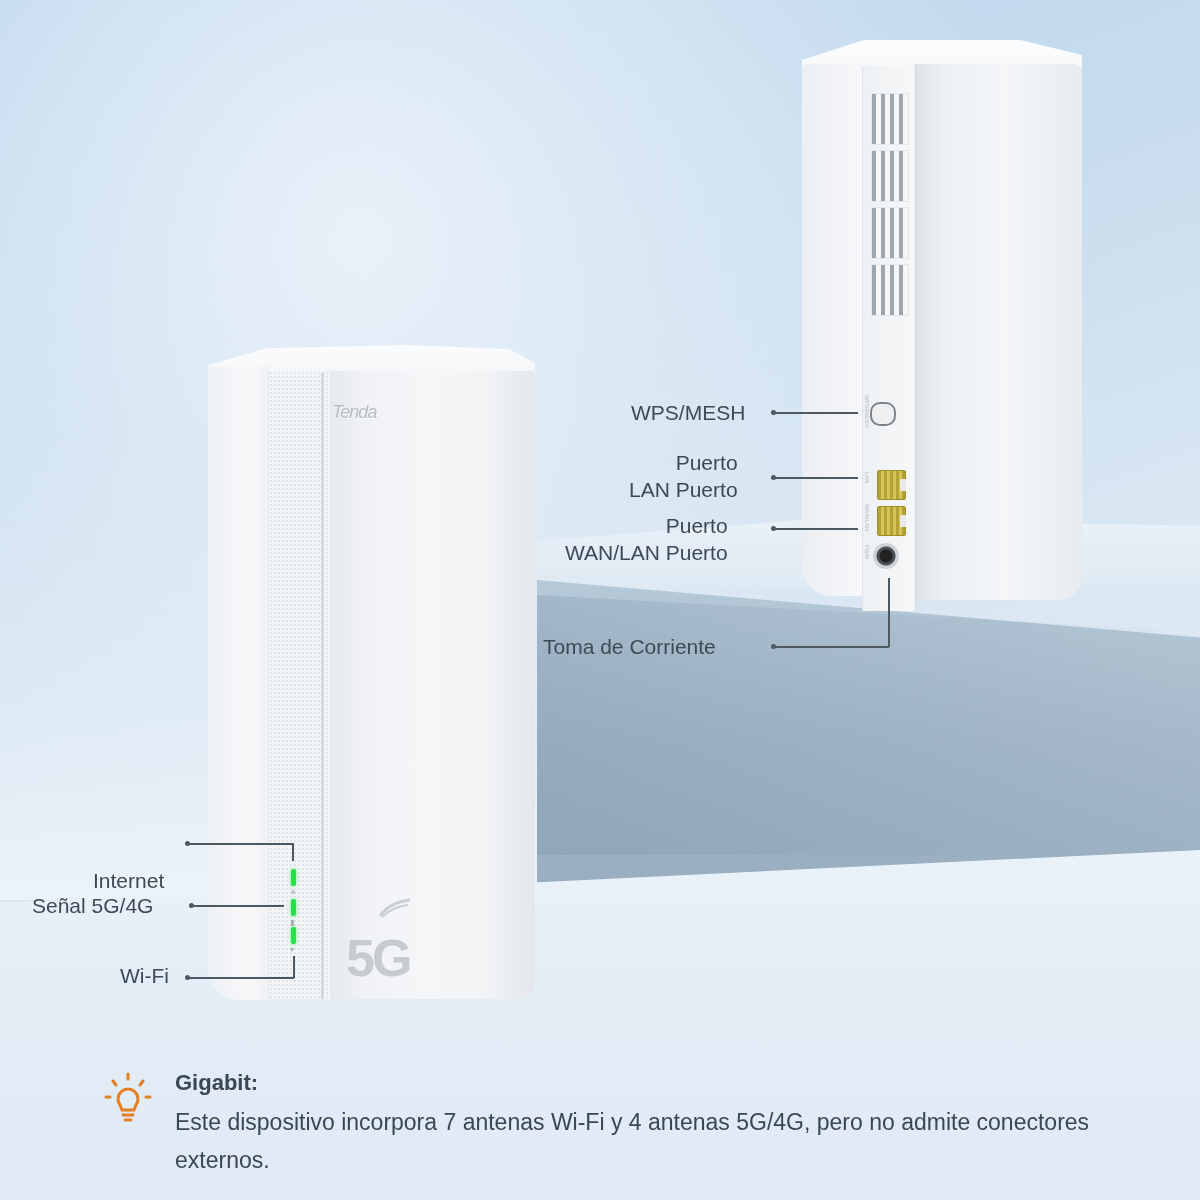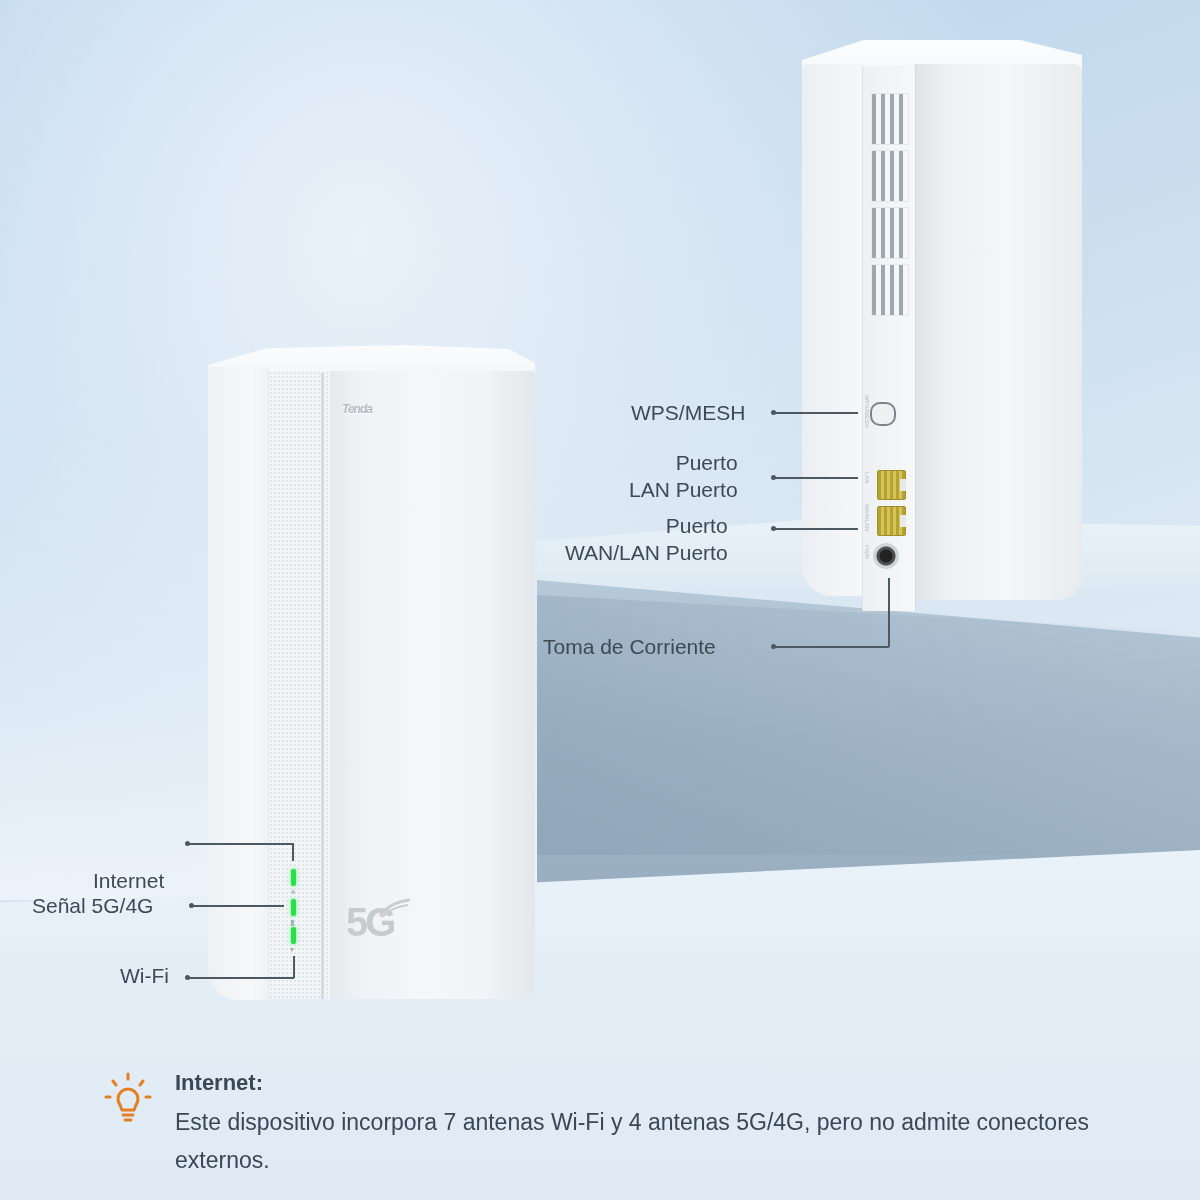--- a/index.html
+++ b/index.html
@@ -63,26 +63,26 @@
   .router-front .body-main {
     position: absolute; left: 122px; top: 26px; width: 205px; height: 628px;
     background: linear-gradient(90deg, #e6e9ed 0%, #f0f2f5 15%, #f5f6f8 45%, #f2f4f6 75%, #e3e7eb 100%);
     border-radius: 0 4px 18px 0;
   }
   .router-front .groove {
     position: absolute; left: 113px; top: 28px; width: 3px; height: 626px;
     background: #d4d9de;
   }
   .tenda-logo {
-    position: absolute; left: 134px; top: 57px; font-size: 12px; font-weight: bold;
+    position: absolute; left: 124px; top: 57px; font-size: 18px; font-weight: normal;
     font-style: italic; color: #b5bcc3; letter-spacing: -1px;
     text-shadow: 0 1px 0 #ffffff;
   }
   .logo-5g {
-    position: absolute; left: 138px; top: 555px; font-size: 40px; font-weight: bold;
+    position: absolute; left: 138px; top: 583px; font-size: 52px; font-weight: bold;
     color: #c6cbd0; letter-spacing: -3px;
   }
   .logo-5g-wave {
     position: absolute; left: 170px; top: 553px; width: 34px; height: 20px;
   }
   .led {
     position: absolute; left: 83px; width: 5px; height: 17px; background: #27e04a;
     border-radius: 2px; box-shadow: 0 0 4px #6cff87;
   }
   .led-icon {
@@ -253,14 +253,14 @@
     <line x1="25" y1="2" x2="25" y2="7"></line>
     <line x1="10" y1="9" x2="13" y2="13"></line>
     <line x1="40" y1="9" x2="37" y2="13"></line>
     <line x1="3" y1="25" x2="7" y2="25"></line>
     <line x1="43" y1="25" x2="47" y2="25"></line>
     <path d="M17 33 A10 10 0 1 1 33 33 L31 38 L19 38 Z"></path>
     <line x1="20" y1="43" x2="30" y2="43"></line>
     <line x1="22" y1="48" x2="28" y2="48"></line>
   </g>
 </svg>
-<div class="tips-title">Internet:</div>
+<div class="tips-title">Gigabit:</div>
 <div class="tips-text">Este dispositivo incorpora 7 antenas Wi-Fi y 4 antenas 5G/4G, pero no admite conectores externos.</div>
 
 </body></html>

